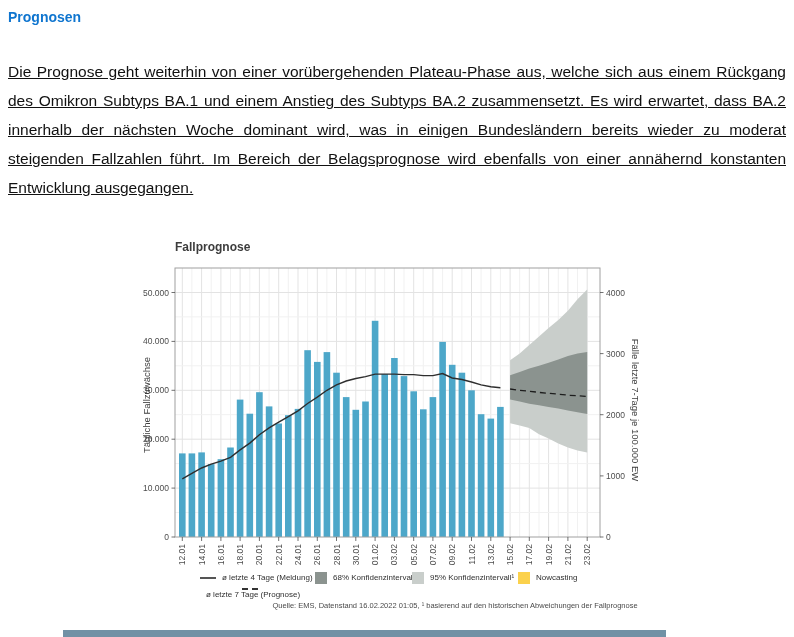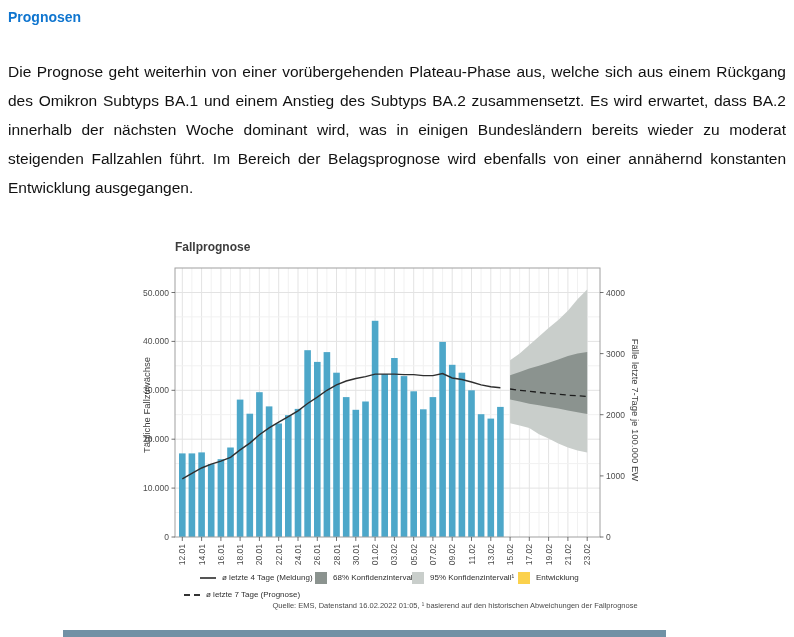--- a/index.html
+++ b/index.html
@@ -6,21 +6,21 @@
   body{
     width:794px;height:637px;position:relative;background:#ffffff;
     font-family:"Liberation Sans", sans-serif;overflow:hidden;
   }
   .heading{
     position:absolute;left:8px;top:9px;
     font-size:14px;font-weight:bold;color:#0f75cf;
   }
   .paragraph{
     position:absolute;left:8px;top:57px;width:778px;
-    font-size:15.5px;line-height:29px;color:#111;text-align:justify;
+    font-size:15.5px;line-height:29px;color:#111;text-align:justify;text-decoration:underline;
   }
   .chart{
     position:absolute;left:140px;top:240px;width:530px;height:378px;
   }
   .chart-title{
     position:absolute;left:35px;top:0px;
     font-size:12px;font-weight:bold;color:#3d3d3d;
   }
   .chart svg{position:absolute;left:0;top:14px;}
   .legend-row{position:absolute;left:0;width:530px;height:14px;}
@@ -229,25 +229,25 @@
       <div class="legend-item" style="left: 175px;">
         <span class="sw" style="background: rgb(139, 147, 143);"></span>
         <span class="lbl">68% Konfidenzintervall¹</span>
       </div>
       <div class="legend-item" style="left: 272px;">
         <span class="sw" style="background: rgb(201, 206, 203);"></span>
         <span class="lbl">95% Konfidenzintervall¹</span>
       </div>
       <div class="legend-item" style="left: 378px;">
         <span class="sw" style="background: rgb(251, 209, 76);"></span>
-        <span class="lbl">Entwicklung</span>
+        <span class="lbl">Nowcasting</span>
       </div>
     </div>
   <div class="legend-row r2" id="legend-r2">
-      <div class="legend-item" style="left: 44px;">
+      <div class="legend-item" style="left: 60px; flex-direction: column;">
         <span class="line-sample dashed"></span>
         <span class="lbl">ø letzte 7 Tage (Prognose)</span>
       </div>
     </div>
   <div class="source">Quelle: EMS, Datenstand 16.02.2022 01:05, ¹ basierend auf den historischen Abweichungen der Fallprognose</div>
 </div>
 
 <div class="bottom-strip"></div>
 
 </body></html>

